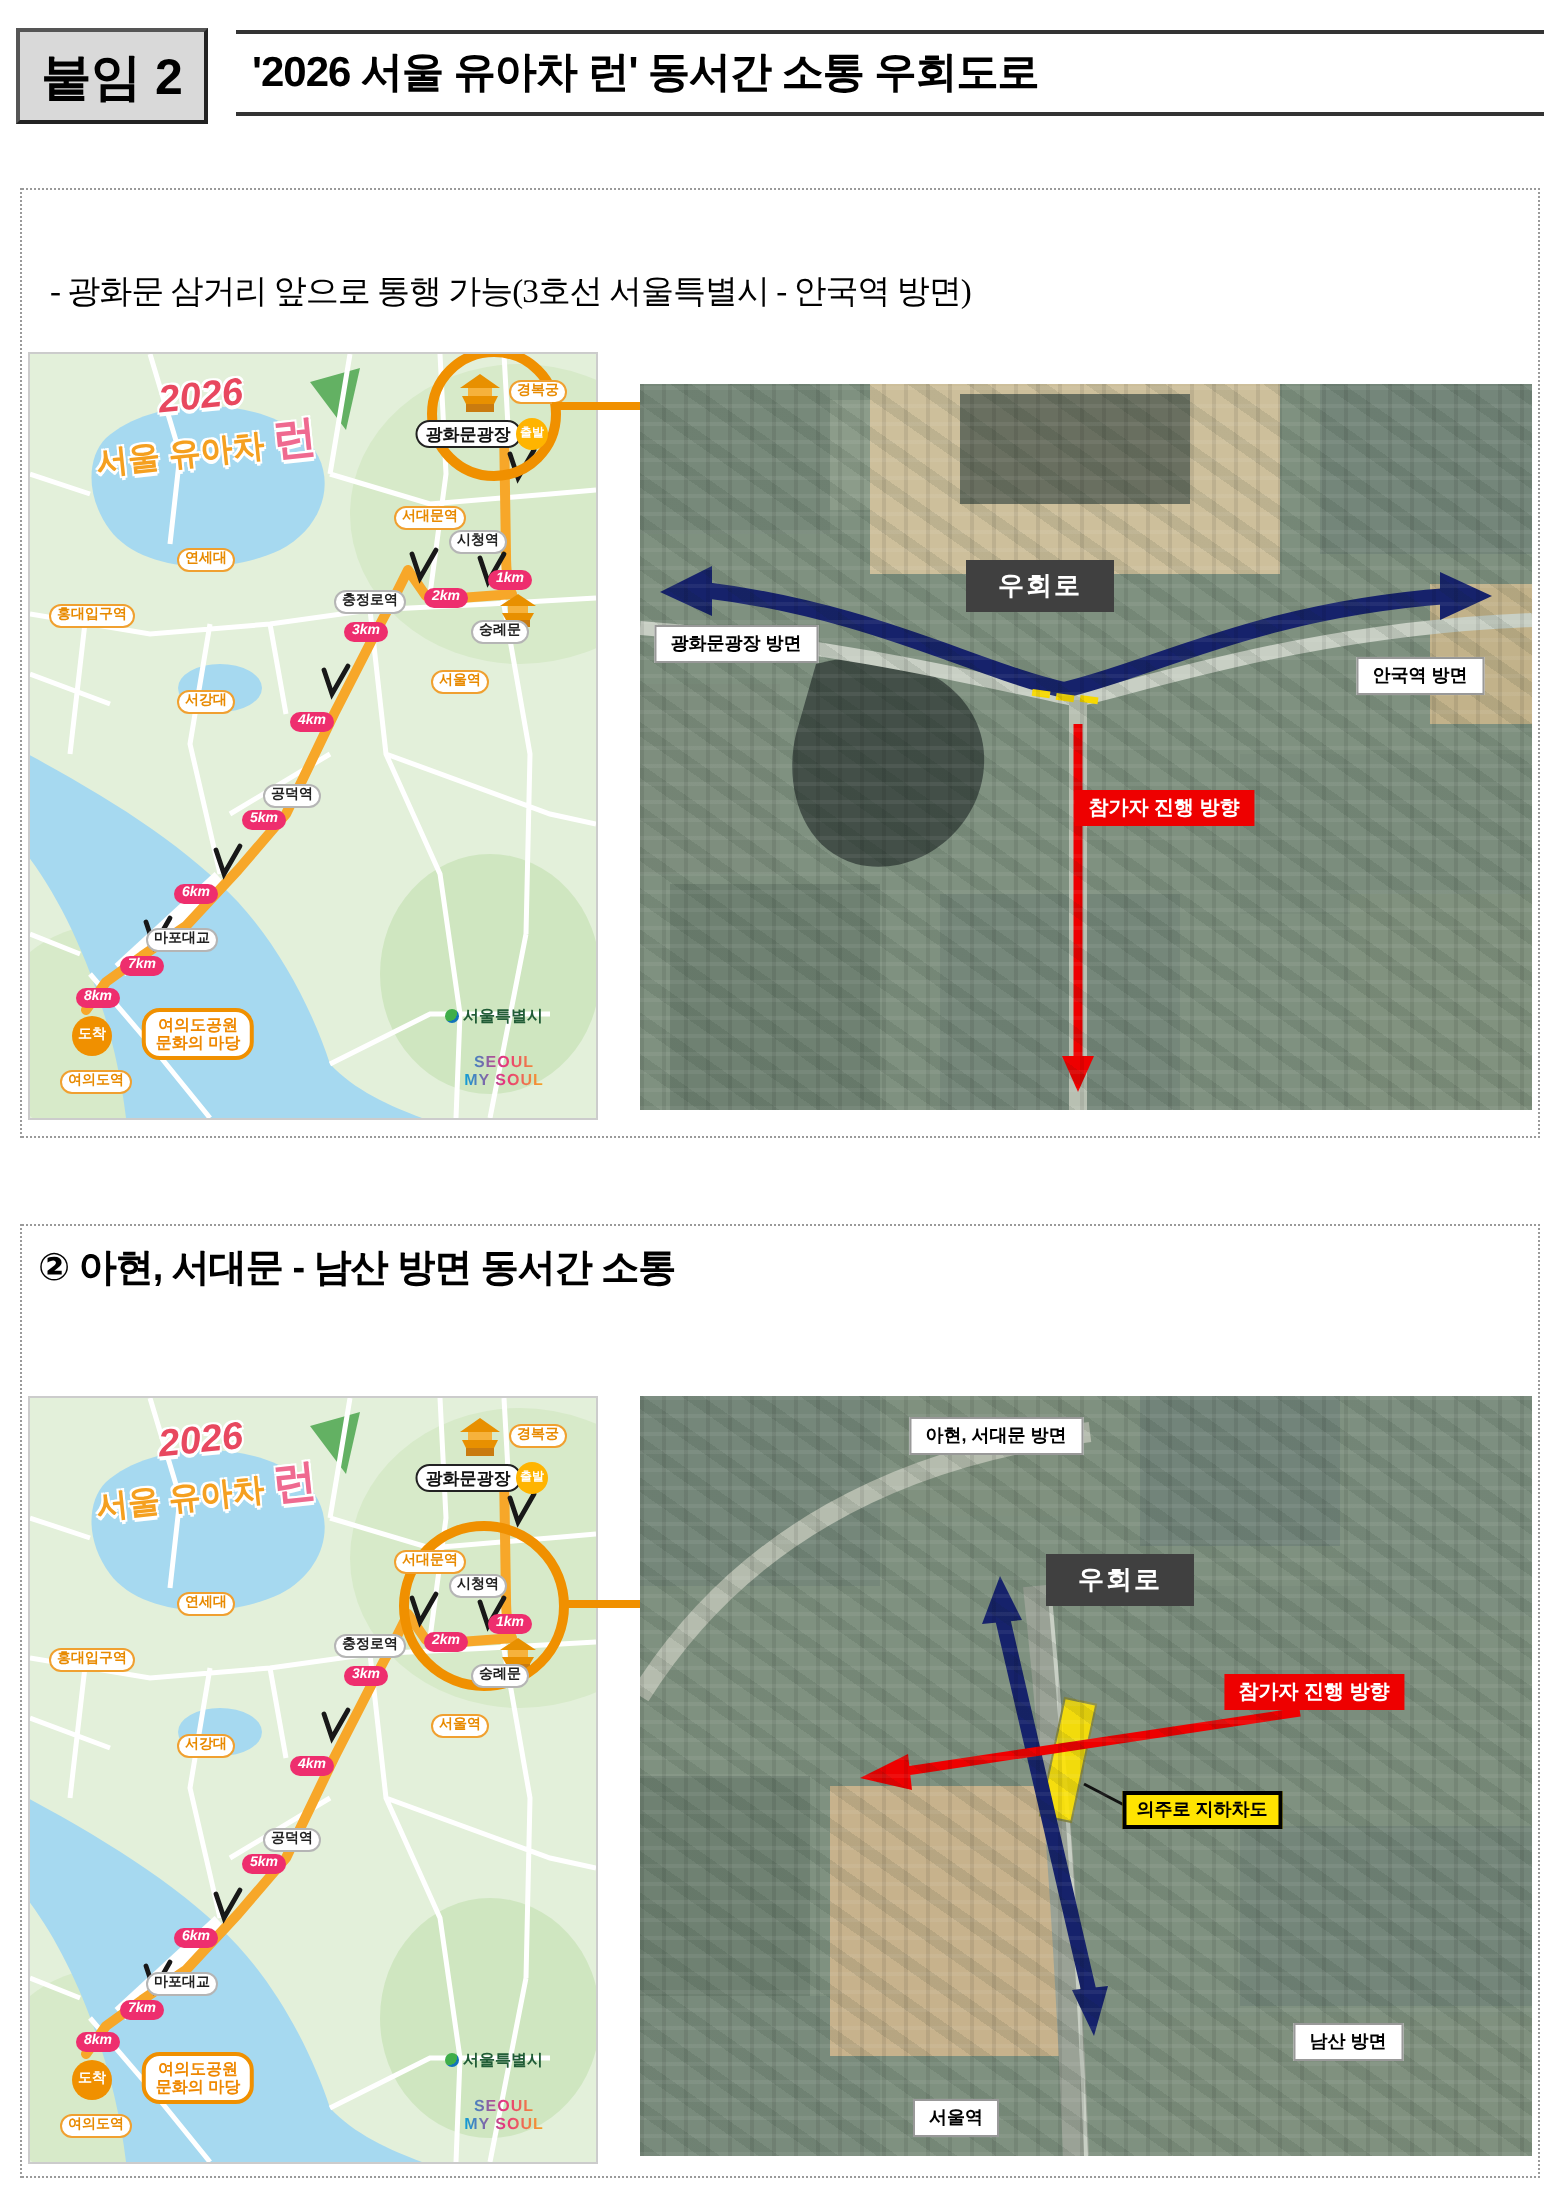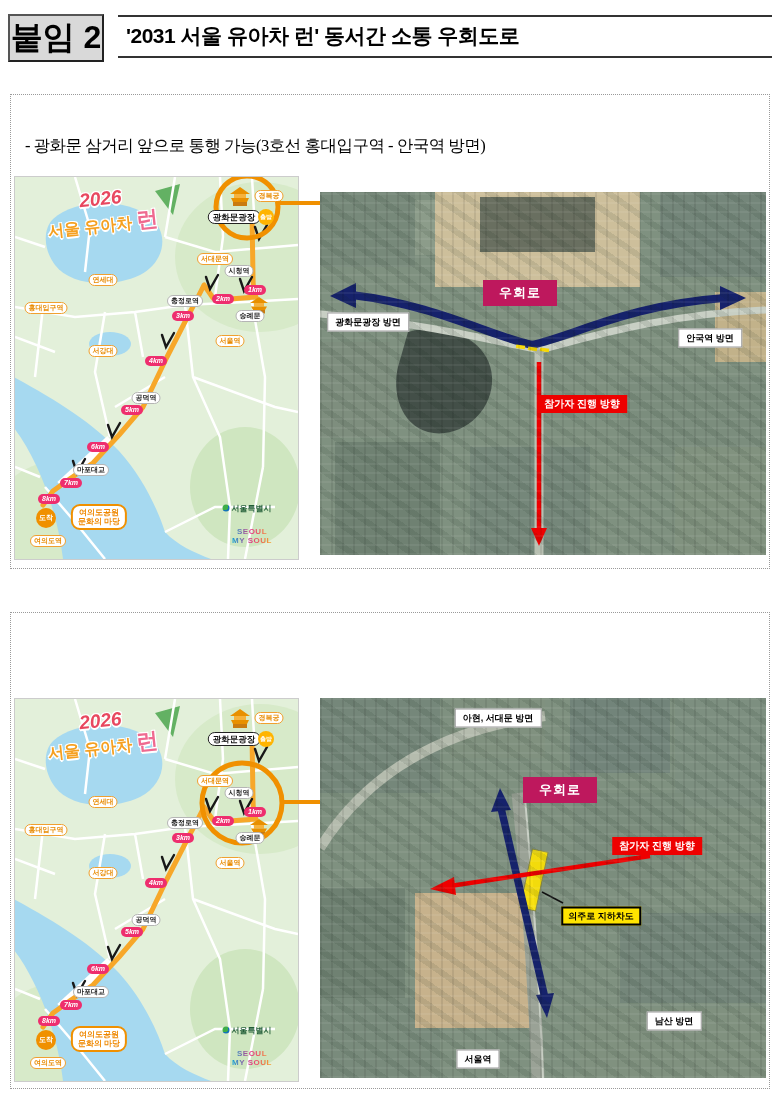--- a/index.html
+++ b/index.html
@@ -2,21 +2,21 @@
 <html><head>
 <meta charset="utf-8">
 <style>
   html,body{margin:0;padding:0;background:#fff;}
   body{font-family:"Liberation Sans","DejaVu Sans",sans-serif;}
   #page{position:relative;width:779px;height:1093px;background:#fff;overflow:hidden;}
 
   
   .tag-box{position:absolute;left:8px;top:14px;width:92px;height:44px;background:#d9d9d9;
     border:2px solid #555;border-right-color:#222;border-bottom-color:#222;
-    display:flex;align-items:center;justify-content:center;font-size:32px;font-weight:bold;color:#000;}
+    display:flex;align-items:center;justify-content:center;font-size:25px;font-weight:bold;color:#000;}
   .title-rule{position:absolute;left:118px;width:654px;height:2px;background:#333;}
   .doc-title{position:absolute;left:126px;top:22px;width:646px;font-size:21px;font-weight:bold;color:#000;letter-spacing:-0.5px;}
 
   
   .section-box{position:absolute;left:10px;width:758px;border:1px dotted #9a9a9a;background:#fff;}
   .sec-head{position:absolute;left:8px;top:8px;font-size:19px;font-weight:bold;color:#000;letter-spacing:-0.5px;}
   .sec-sub{position:absolute;left:14px;top:40px;font-size:16.5px;font-weight:400;color:#000;
     font-family:"Liberation Serif","DejaVu Serif",serif;letter-spacing:-0.5px;}
 
   
@@ -54,36 +54,36 @@
   
   .sat{position:absolute;left:320px;width:446px;background:#7f9180;overflow:hidden;}
   .sat::after{content:'';position:absolute;inset:0;pointer-events:none;
     background:
       repeating-linear-gradient(0deg,rgba(255,255,255,.06) 0 2px,transparent 2px 9px),
       repeating-linear-gradient(90deg,rgba(0,0,0,.08) 0 2px,transparent 2px 11px),
       repeating-linear-gradient(35deg,rgba(15,35,20,.09) 0 6px,transparent 6px 17px);}
   .sat svg{position:absolute;left:0;top:0;}
   .sat-label{position:absolute;transform:translate(-50%,-50%);white-space:nowrap;z-index:5;}
   .box-white{background:#fff;color:#000;font-weight:bold;font-size:9px;padding:2px 7px;border:1px solid #999;}
-  .box-navy{background:#be185d;color:#fff;font-weight:bold;font-size:13px;padding:4px 16px;letter-spacing:1px;}
+  .box-navy{background:#404040;color:#fff;font-weight:bold;font-size:13px;padding:4px 16px;letter-spacing:1px;}
   .box-red{background:#ee0000;color:#fff;font-weight:bold;font-size:10px;padding:2px 7px;}
   .box-yellow{background:#ffe400;color:#000;border:2px solid #000;font-weight:bold;font-size:9px;padding:1px 5px;}
 </style>
 </head>
 <body>
 
 <div id="page">
 
   <div class="tag-box">붙임 2</div>
   <div class="title-rule" style="top:15px"></div>
-  <div class="doc-title">'2031 서울 유아차 런' 동서간 소통 우회도로</div>
+  <div class="doc-title">'2026 서울 유아차 런' 동서간 소통 우회도로</div>
   <div class="title-rule" style="top:56px"></div>
 
   <div class="section-box" style="top:94px;height:473px">
-    <div class="sec-sub">- 광화문 삼거리 앞으로 통행 가능(3호선 홍대입구역 - 안국역 방면)</div>
+    <div class="sec-sub">- 광화문 삼거리 앞으로 통행 가능(3호선 서울특별시 - 안국역 방면)</div>
   </div>
   <div class="route-map-slot v1" style="top:176px">
   <div class="route-map">
     <svg width="283" height="382" viewBox="0 0 283 382">
       <rect x="0" y="0" width="283" height="382" fill="#e3f0da"></rect>
       <ellipse cx="245" cy="80" rx="85" ry="75" fill="#d7eac9"></ellipse>
       <ellipse cx="40" cy="340" rx="60" ry="55" fill="#d7eac9"></ellipse>
       <ellipse cx="230" cy="310" rx="55" ry="60" fill="#cfe6c0"></ellipse>
       <path d="M38,42 C60,22 110,20 135,40 C155,56 150,85 125,98 C95,112 55,108 40,88 C28,72 28,52 38,42 Z" fill="#a6d9f0"></path>
       <polygon points="140,14 165,7 158,38" fill="#63b163"></polygon>
@@ -198,20 +198,21 @@
       <line x1="219" y1="170" x2="219" y2="338" stroke="#ee0000" stroke-width="4.5"></line>
       <polygon points="211,336 227,336 219,354" fill="#ee0000"></polygon>
     </svg>
     <div class="sat-label box-navy" style="left:200px;top:101px">우회로</div>
     <div class="sat-label box-white" style="left:48px;top:130px">광화문광장 방면</div>
     <div class="sat-label box-white" style="left:390px;top:146px">안국역 방면</div>
     <div class="sat-label box-red" style="left:262px;top:212px">참가자 진행 방향</div>
   </div>
 
   <div class="section-box" style="top:612px;height:475px">
+    <div class="sec-head">② 아현, 서대문 - 남산 방면 동서간 소통</div>
   </div>
   <div class="route-map-slot v2" style="top:698px">
   <div class="route-map">
     <svg width="283" height="382" viewBox="0 0 283 382">
       <rect x="0" y="0" width="283" height="382" fill="#e3f0da"></rect>
       <ellipse cx="245" cy="80" rx="85" ry="75" fill="#d7eac9"></ellipse>
       <ellipse cx="40" cy="340" rx="60" ry="55" fill="#d7eac9"></ellipse>
       <ellipse cx="230" cy="310" rx="55" ry="60" fill="#cfe6c0"></ellipse>
       <path d="M38,42 C60,22 110,20 135,40 C155,56 150,85 125,98 C95,112 55,108 40,88 C28,72 28,52 38,42 Z" fill="#a6d9f0"></path>
       <polygon points="140,14 165,7 158,38" fill="#63b163"></polygon>
@@ -318,18 +319,18 @@
       <path d="M181,110 C196,175 211,240 225,300" fill="none" stroke="#16226b" stroke-width="7.5"></path>
       <polygon points="171,114 180,90 191,112" fill="#16226b"></polygon>
       <polygon points="216,297 234,295 227,320" fill="#16226b"></polygon>
       <line x1="330" y1="158" x2="130" y2="188" stroke="#ee0000" stroke-width="4.5"></line>
       <polygon points="134,179 110,191 136,197" fill="#ee0000"></polygon>
       <line x1="243" y1="205" x2="222" y2="194" stroke="#111" stroke-width="1.5"></line>
     </svg>
     <div class="sat-label box-white" style="left:178px;top:20px">아현, 서대문 방면</div>
     <div class="sat-label box-navy" style="left:240px;top:92px">우회로</div>
     <div class="sat-label box-red" style="left:337px;top:148px">참가자 진행 방향</div>
-    <div class="sat-label box-yellow" style="left:281px;top:218px">의주로 지하차도</div>
+    <div class="sat-label box-yellow" style="left:281px;top:207px">의주로 지하차도</div>
     <div class="sat-label box-white" style="left:354px;top:323px">남산 방면</div>
     <div class="sat-label box-white" style="left:158px;top:361px">서울역</div>
   </div>
 
 </div>
 
 </body></html>

